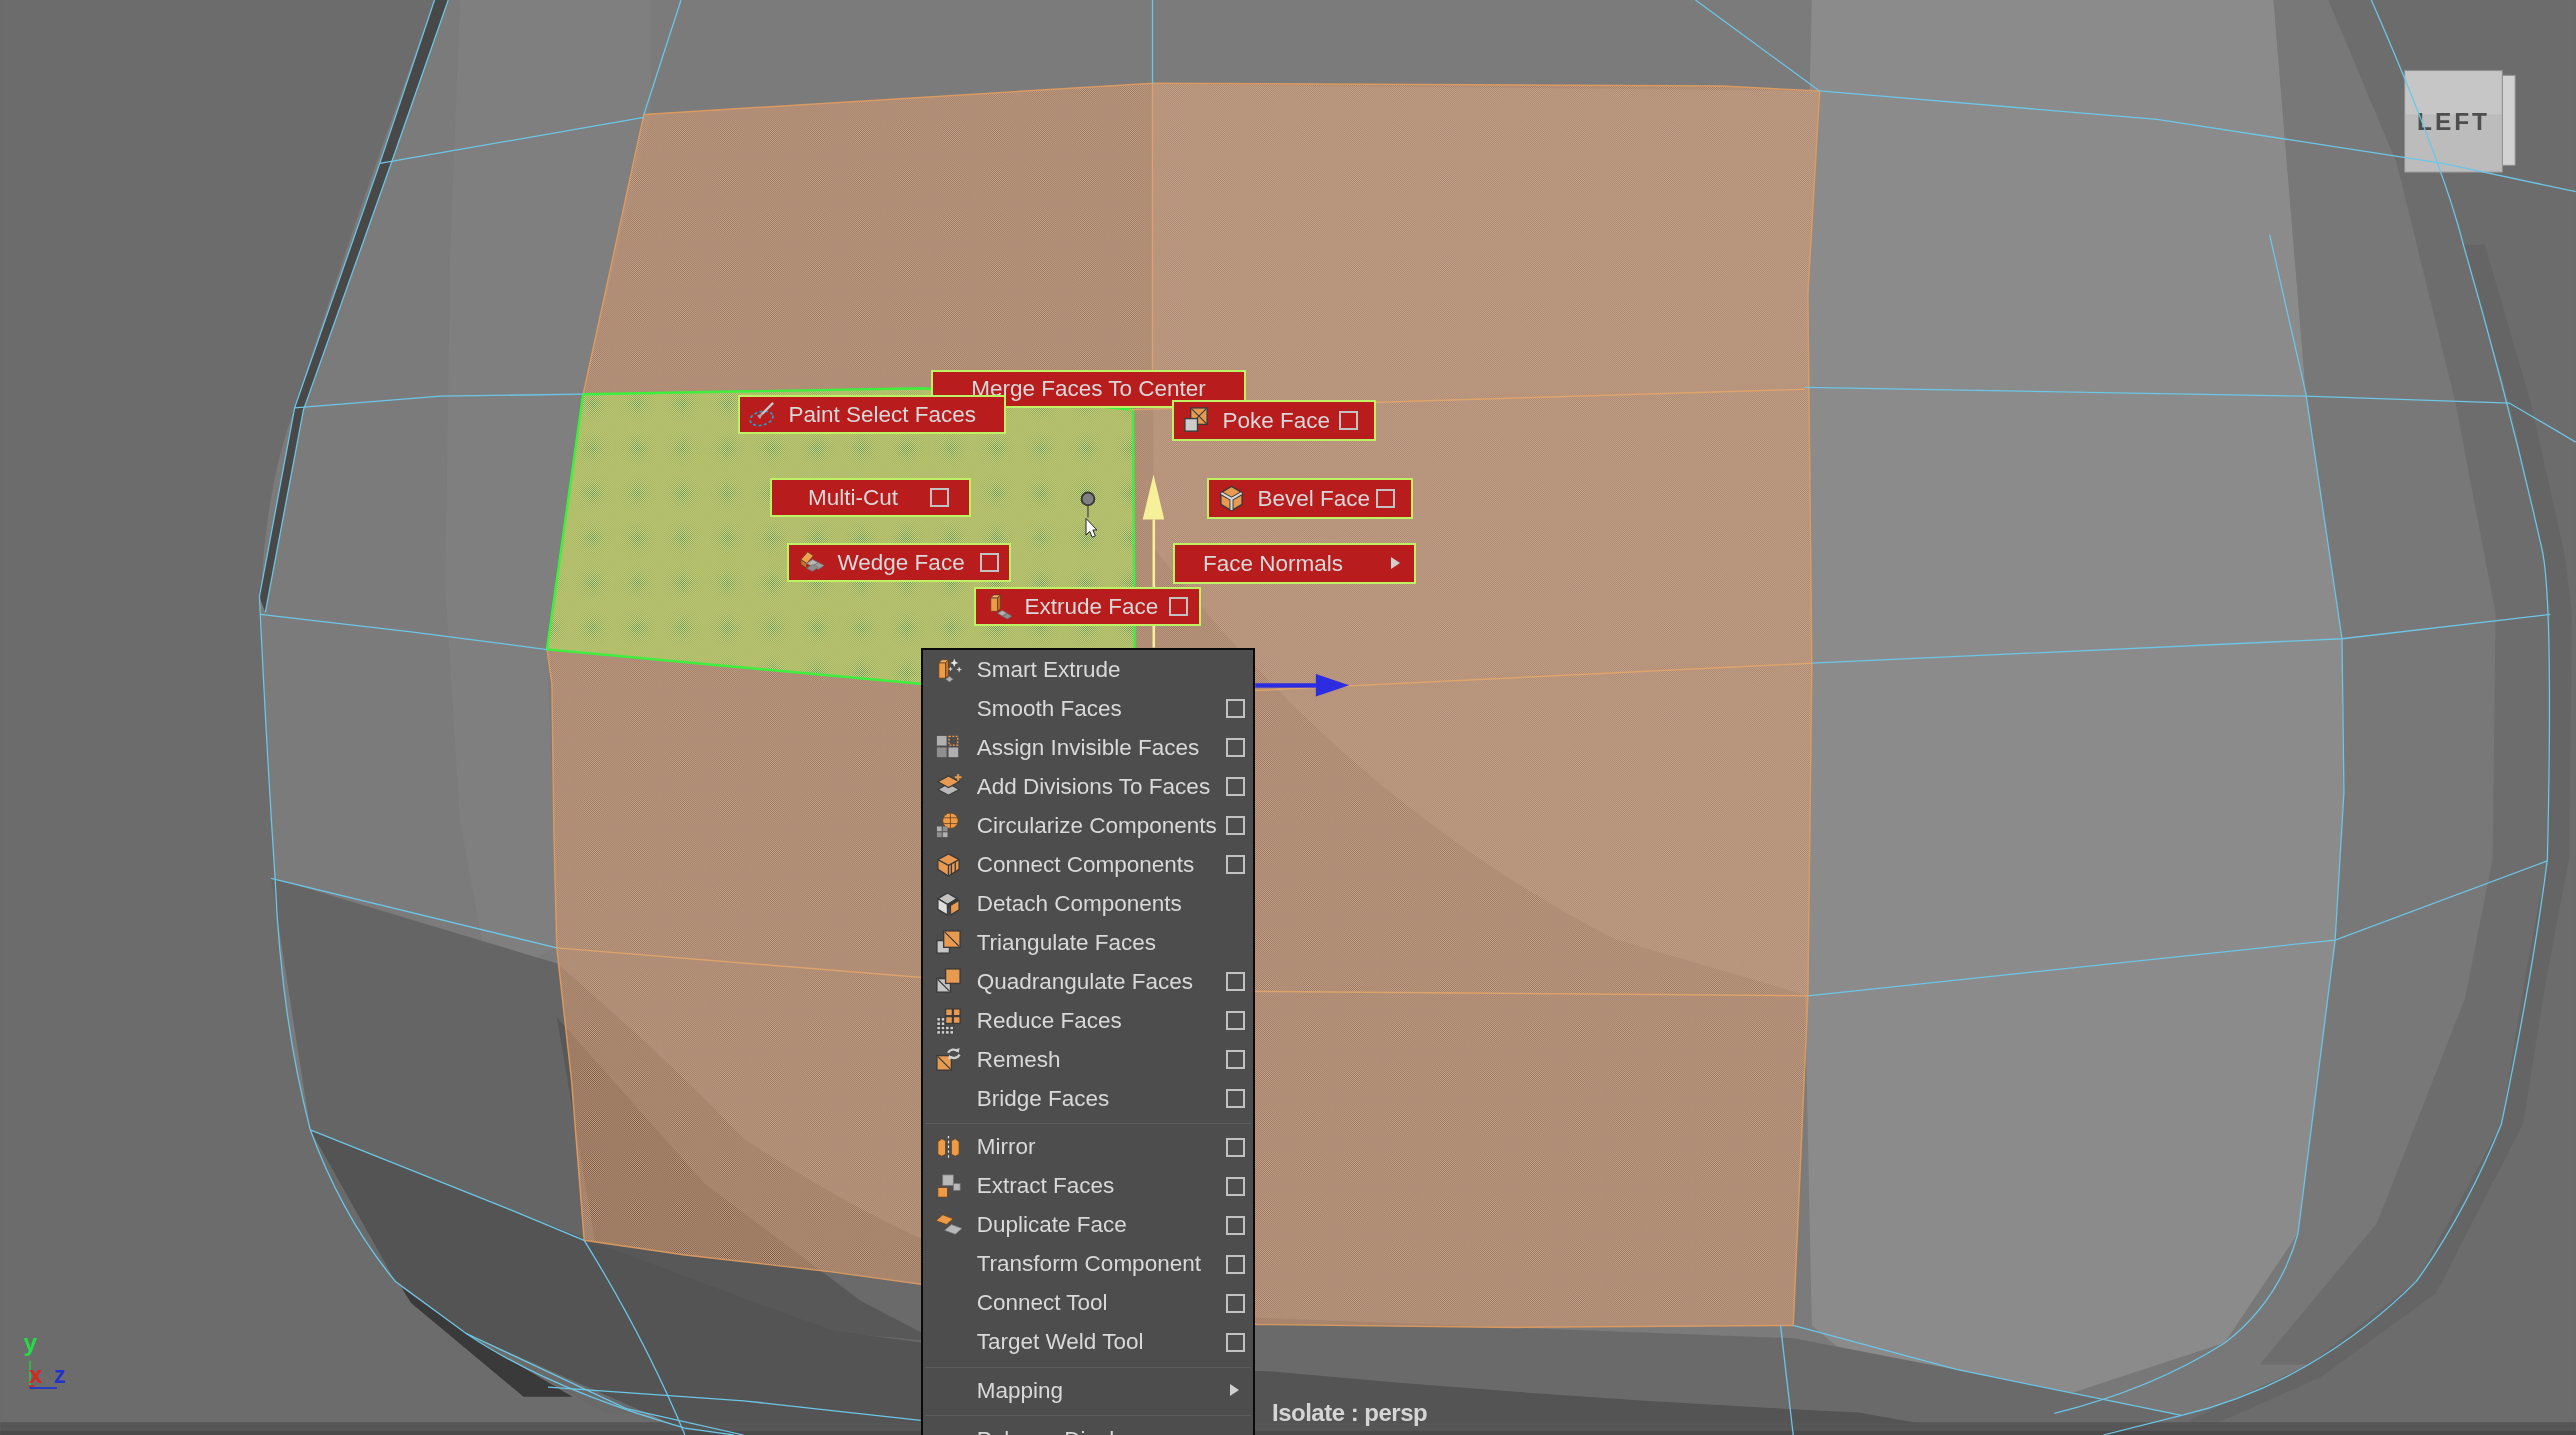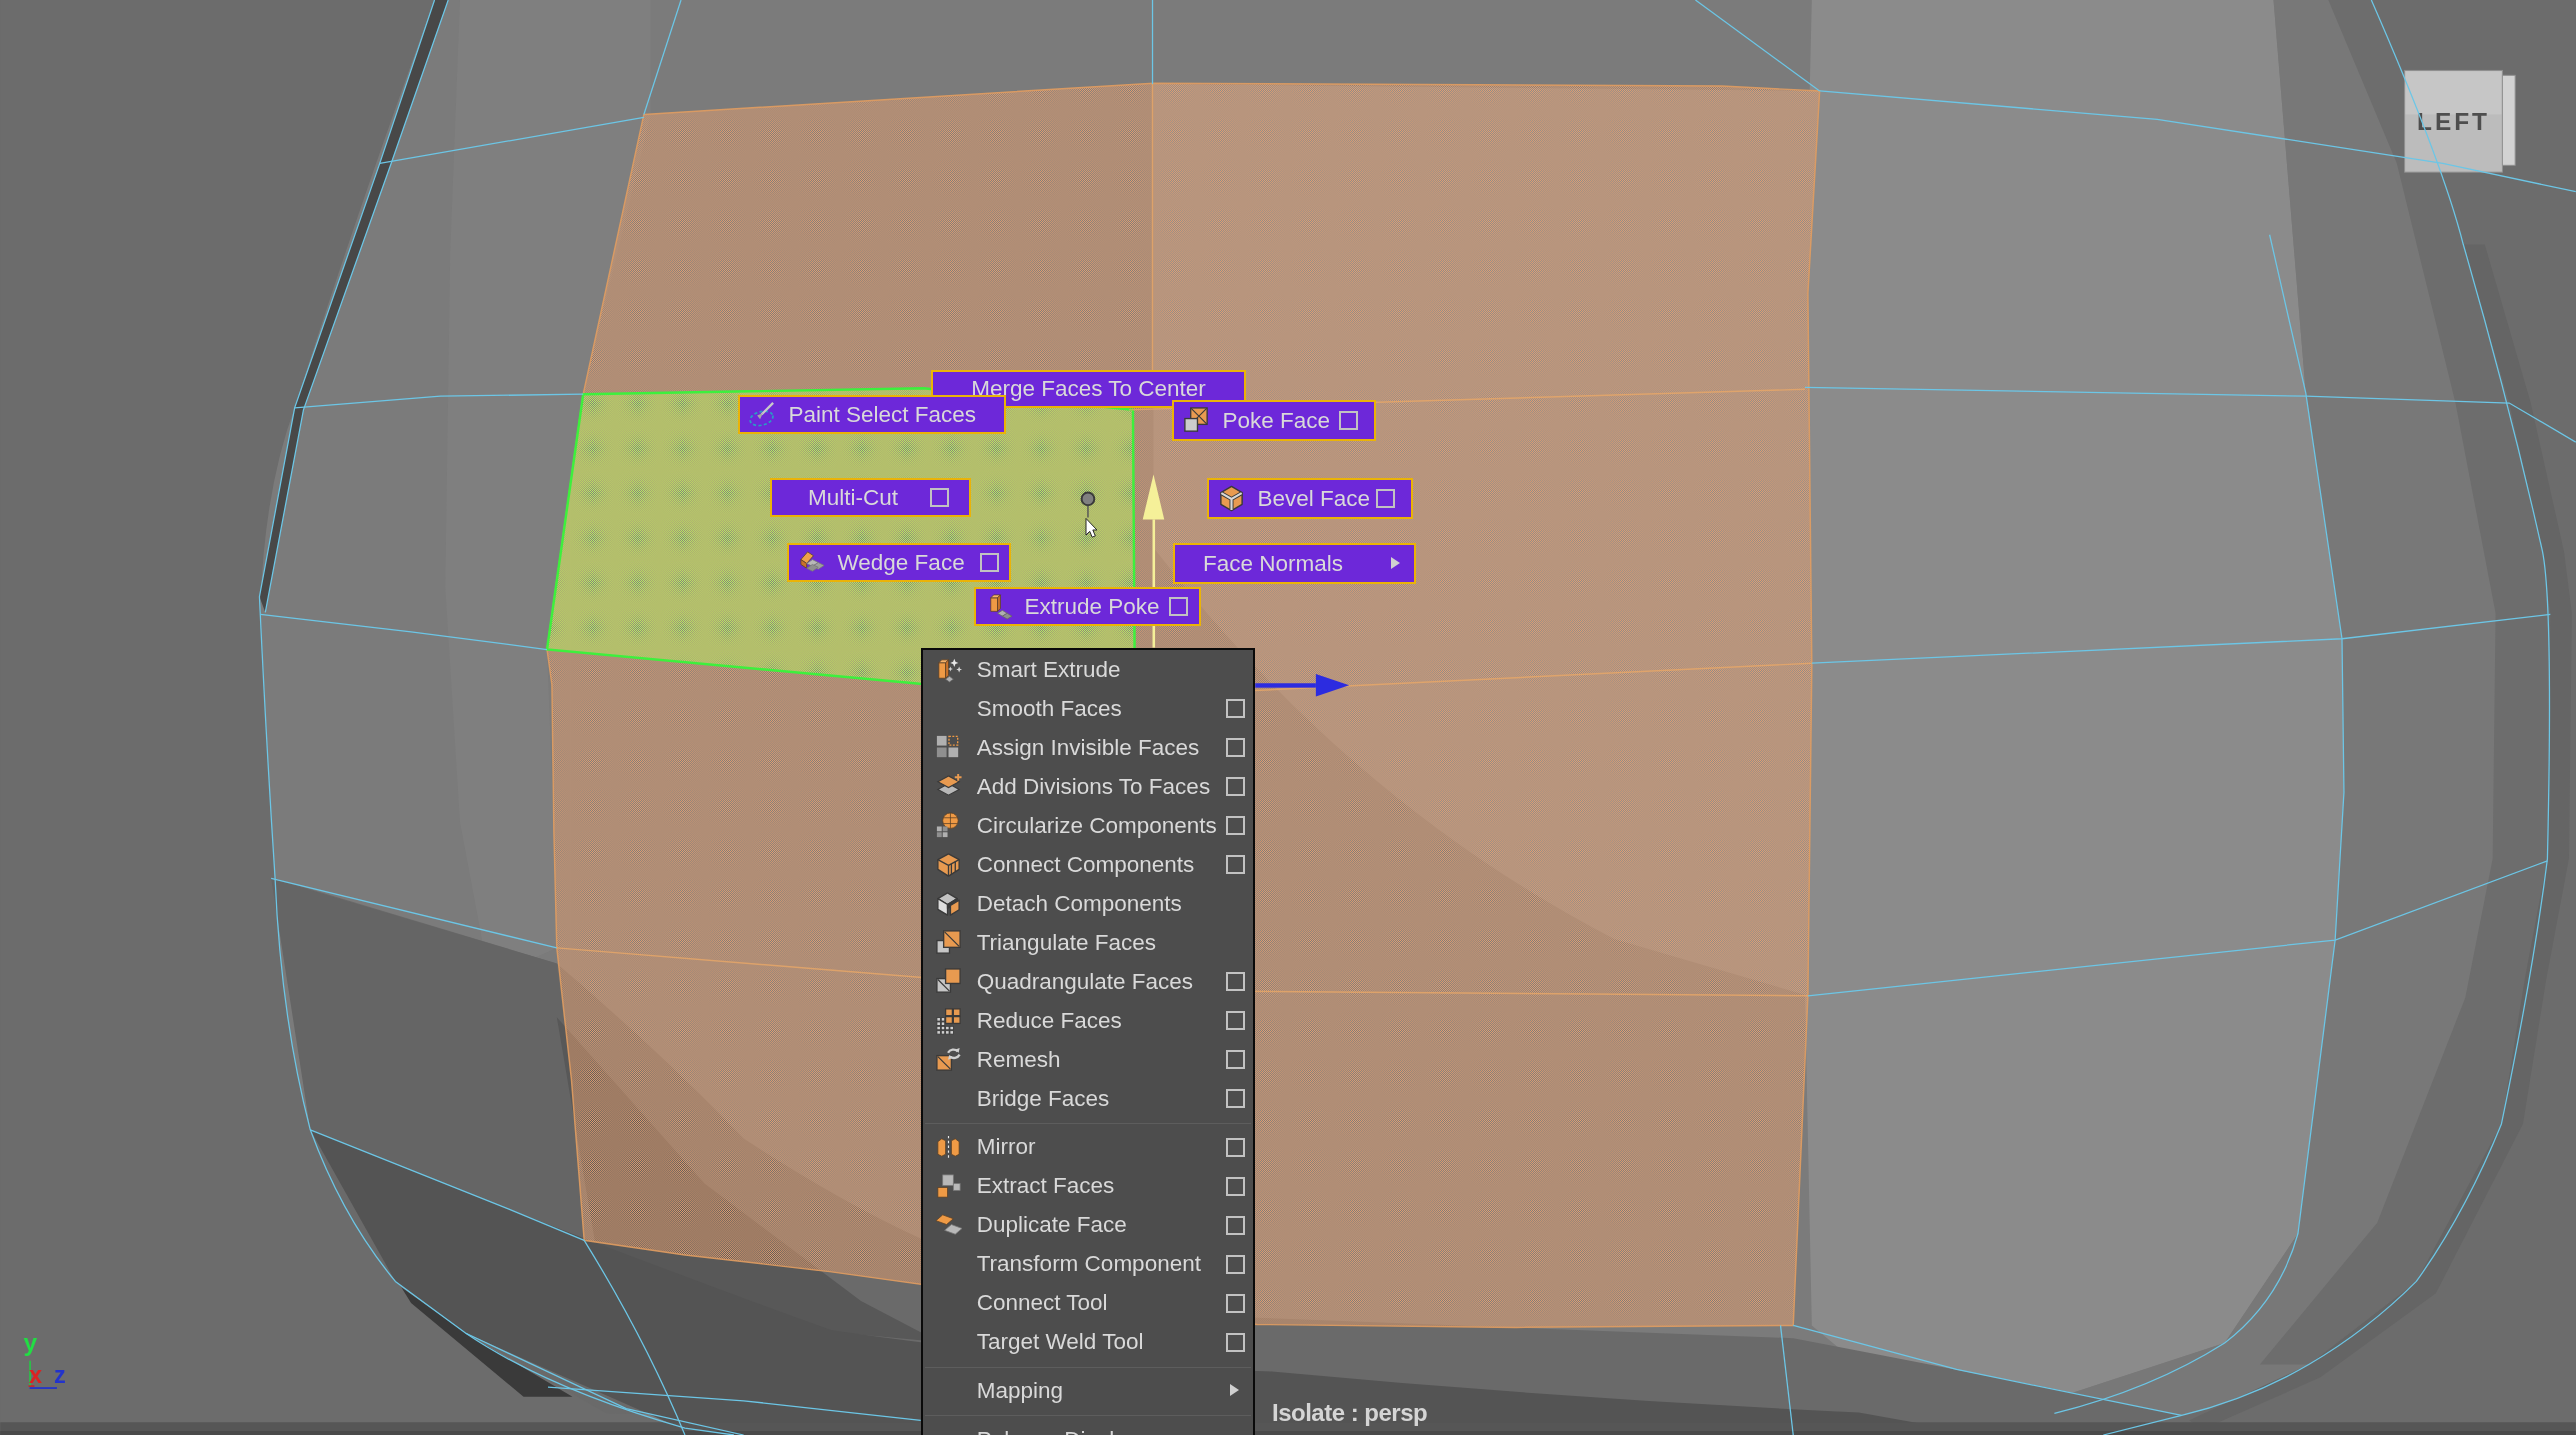--- a/index.html
+++ b/index.html
@@ -1,18 +1,18 @@
 <!DOCTYPE html>
 <html><head>
 <meta charset="utf-8">
 <style>
 html,body{margin:0;padding:0;width:2576px;height:1435px;overflow:hidden;background:#6c6c6c;font-family:"Liberation Sans",sans-serif;}
 #wrap{position:relative;width:2576px;height:1435px;overflow:hidden;}
 #bg{position:absolute;left:0;top:0;}
-.mm{position:absolute;background:#6d28d9;border:2px solid #eab308;display:flex;align-items:center;color:#d9d9d9;font-size:22.5px;box-sizing:border-box;white-space:nowrap;}
+.mm{position:absolute;background:#b91c1c;border:2px solid #bef264;display:flex;align-items:center;color:#d9d9d9;font-size:22.5px;box-sizing:border-box;white-space:nowrap;}
 .mm .ic{width:29px;height:29px;margin:0 11.7px 0 7.8px;flex:none;}
 .cb{position:absolute;right:15.7px;top:50%;margin-top:-9.8px;width:15.7px;height:15.7px;border:2px solid #c2c2c2;}
 .ctr{justify-content:center;}
 #menu{position:absolute;left:921px;top:648px;width:334px;height:798px;background:#4d4d4d;border:2px solid #0a0a0a;box-sizing:border-box;color:#d9d9d9;}
 .r{height:39px;display:flex;align-items:center;padding-left:11px;position:relative;}
 .r .ic{width:29px;height:29px;margin-right:13.7px;flex:none;}
 .r .t{font-size:22.5px;}
 .sep{height:9.8px;position:relative;}
 .sep:after{content:"";position:absolute;left:2px;right:2px;top:4.9px;height:1px;background:#5d5d5d;}
 .arr{position:absolute;right:13.7px;top:50%;margin-top:-6.8px;width:0;height:0;border-left:9.8px solid #d0d0d0;border-top:6.8px solid transparent;border-bottom:6.8px solid transparent;}
@@ -137,21 +137,21 @@
     </div>
 <div class="mm ctr" style="left:1173px;top:543px;width:243px;height:41px;padding-right:43px;">Face Normals<span class="arr" style="right:13.7px;"></span></div>
 <div class="mm" style="left:974px;top:587px;width:227px;height:39px;">
 <svg class="ic" viewBox="0 0 30 30">
         <polygon points="7,6 14,6 14,20 7,20" fill="#ef9a45" stroke="#5a4026" stroke-width="0.8"></polygon>
         <polygon points="7,6 10,3 17,3 14,6" fill="#f7b36a" stroke="#5a4026" stroke-width="0.8"></polygon>
         <polygon points="14,6 17,3 17,17 14,20" fill="#c9722a" stroke="#5a4026" stroke-width="0.8"></polygon>
         <polygon points="14,22 19,19 24,22 19,25" fill="#b0b0b0" stroke="#666" stroke-width="0.8"></polygon>
         <polygon points="19,25 24,22 29,25 24,28" fill="#8f8f8f" stroke="#666" stroke-width="0.8"></polygon>
       </svg>
-<span>Extrude Poke</span>
+<span>Extrude Face</span>
       <span class="cb" style="right:10.8px;"></span>
     </div>
 <div id="menu">
 <div class="r">
         <svg class="ic" viewBox="0 0 30 30">
           <polygon points="5,8 12,8 12,24 5,24" fill="#ef9a45" stroke="#5a4026" stroke-width="0.8"></polygon>
           <polygon points="5,8 8,5 15,5 12,8" fill="#f7b36a" stroke="#5a4026" stroke-width="0.8"></polygon>
           <polygon points="12,8 15,5 15,21 12,24" fill="#c9722a" stroke="#5a4026" stroke-width="0.8"></polygon>
           <polygon points="12,25 16,22 20,25 16,28" fill="#b0b0b0" stroke="#666" stroke-width="0.8"></polygon>
           <path d="M21,4 l1.2,3 l3,1.2 l-3,1.2 l-1.2,3 l-1.2,-3 l-3,-1.2 l3,-1.2 Z" fill="#e8e8e8"></path>

